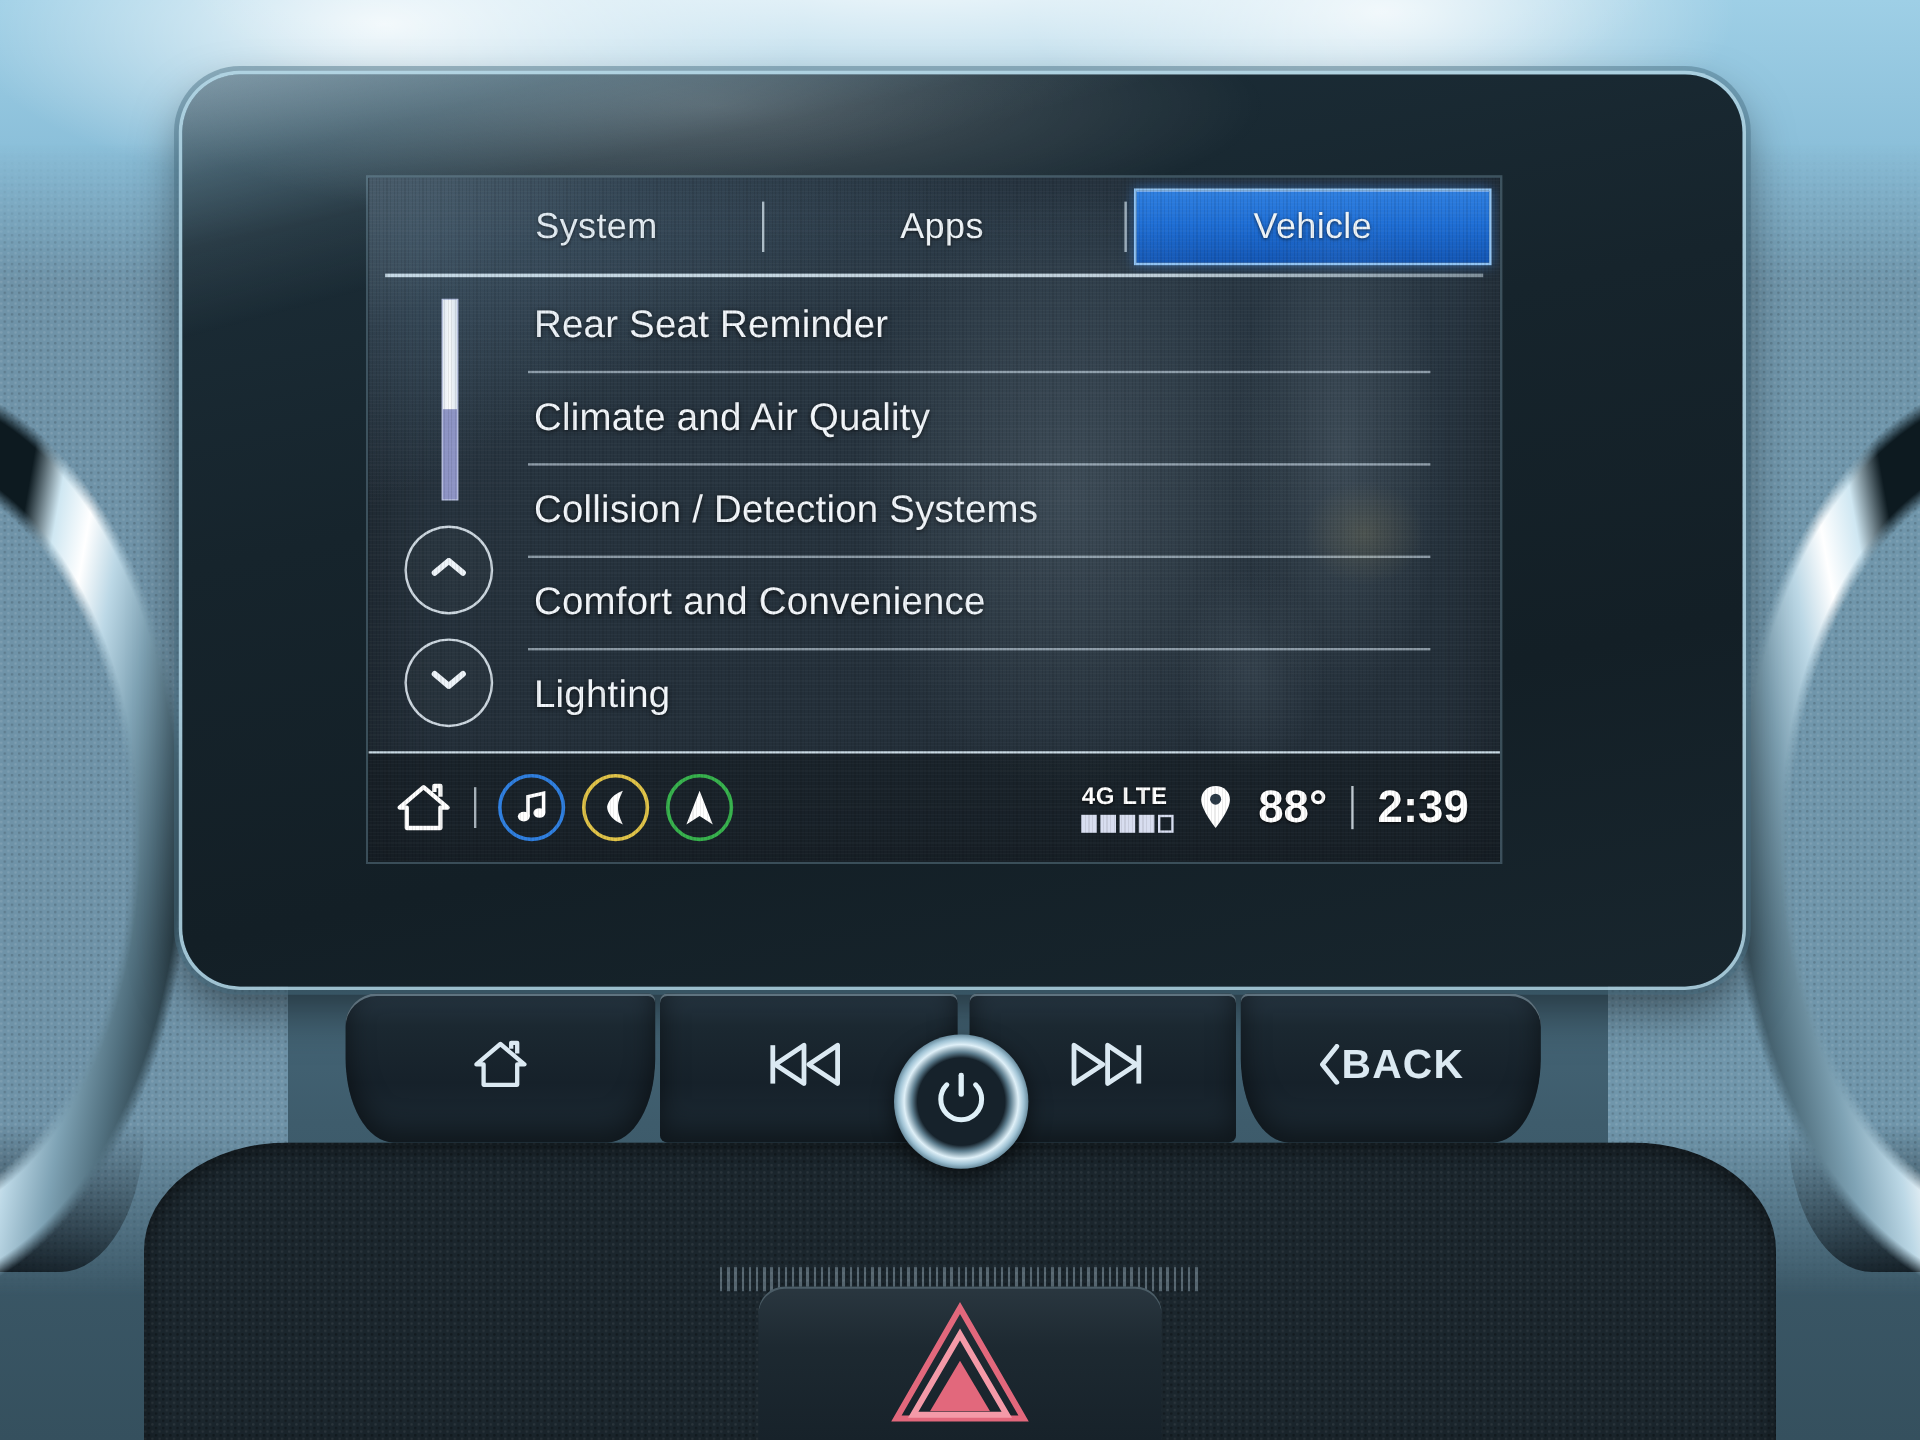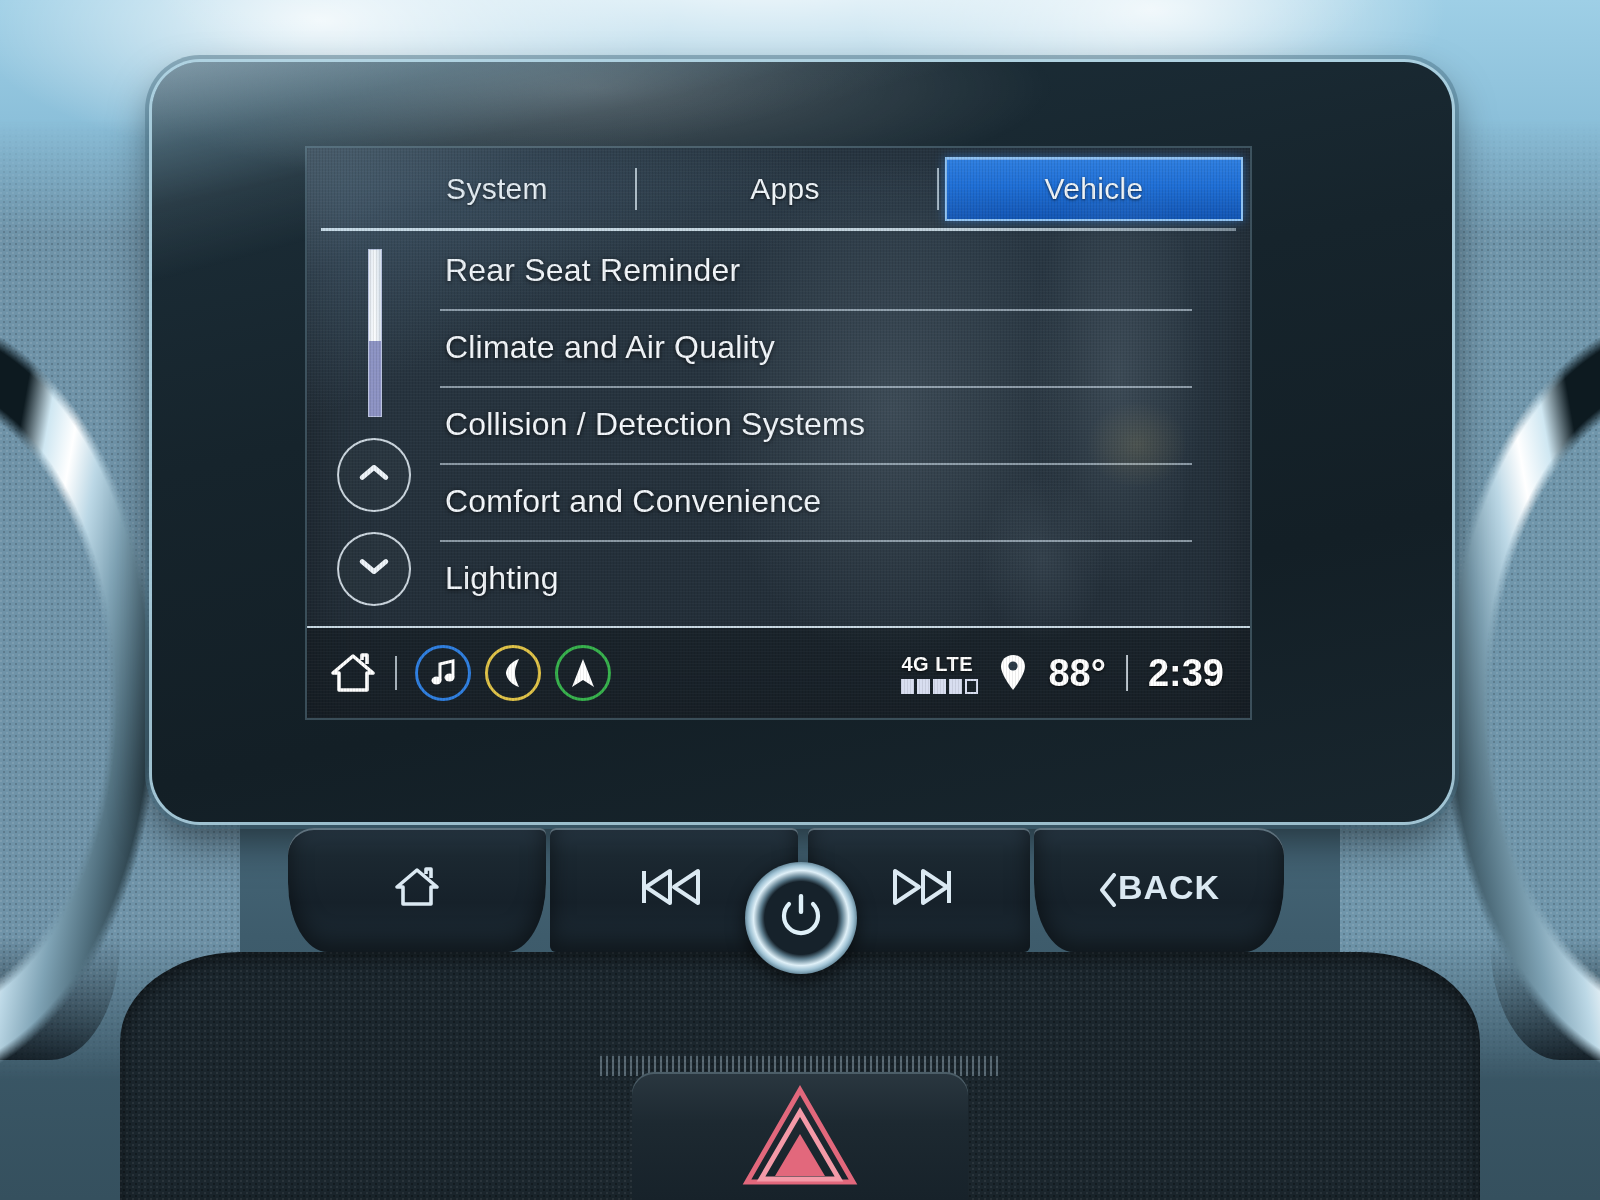--- a/index.html
+++ b/index.html
@@ -398,21 +398,21 @@
 
   <div class="pbtn" id="pb-nextbtn">
     <svg width="84" height="40" viewBox="0 0 84 40" style="margin-top:-6px">
       <path d="M18 4 L18 36 L42 20 Z" fill="none" stroke="#dbe9f2" stroke-width="4" stroke-linejoin="round"></path>
       <path d="M46 4 L46 36 L70 20 Z" fill="none" stroke="#dbe9f2" stroke-width="4" stroke-linejoin="round"></path>
       <rect x="70" y="4" width="4" height="32" fill="#dbe9f2"></rect>
     </svg>
   </div>
 
   <div class="pbtn" id="pb-backbtn">
-    <div style="display:flex;align-items:flex-end;gap:0;margin-top:-6px;">
+    <div style="display:flex;align-items:center;gap:0;margin-top:-6px;">
       <svg width="20" height="34" viewBox="0 0 20 34">
         <path d="M16 2 L4 17 L16 32" fill="none" stroke="#dbe9f2" stroke-width="4" stroke-linejoin="round" stroke-linecap="round"></path>
       </svg>
       <span style="font-size:34px;font-weight:bold;letter-spacing:1px;color:#dbe9f2;">BACK</span>
     </div>
   </div>
 </div>
 
 <div id="power-knob">
   <svg width="46" height="52" viewBox="0 0 46 52">

